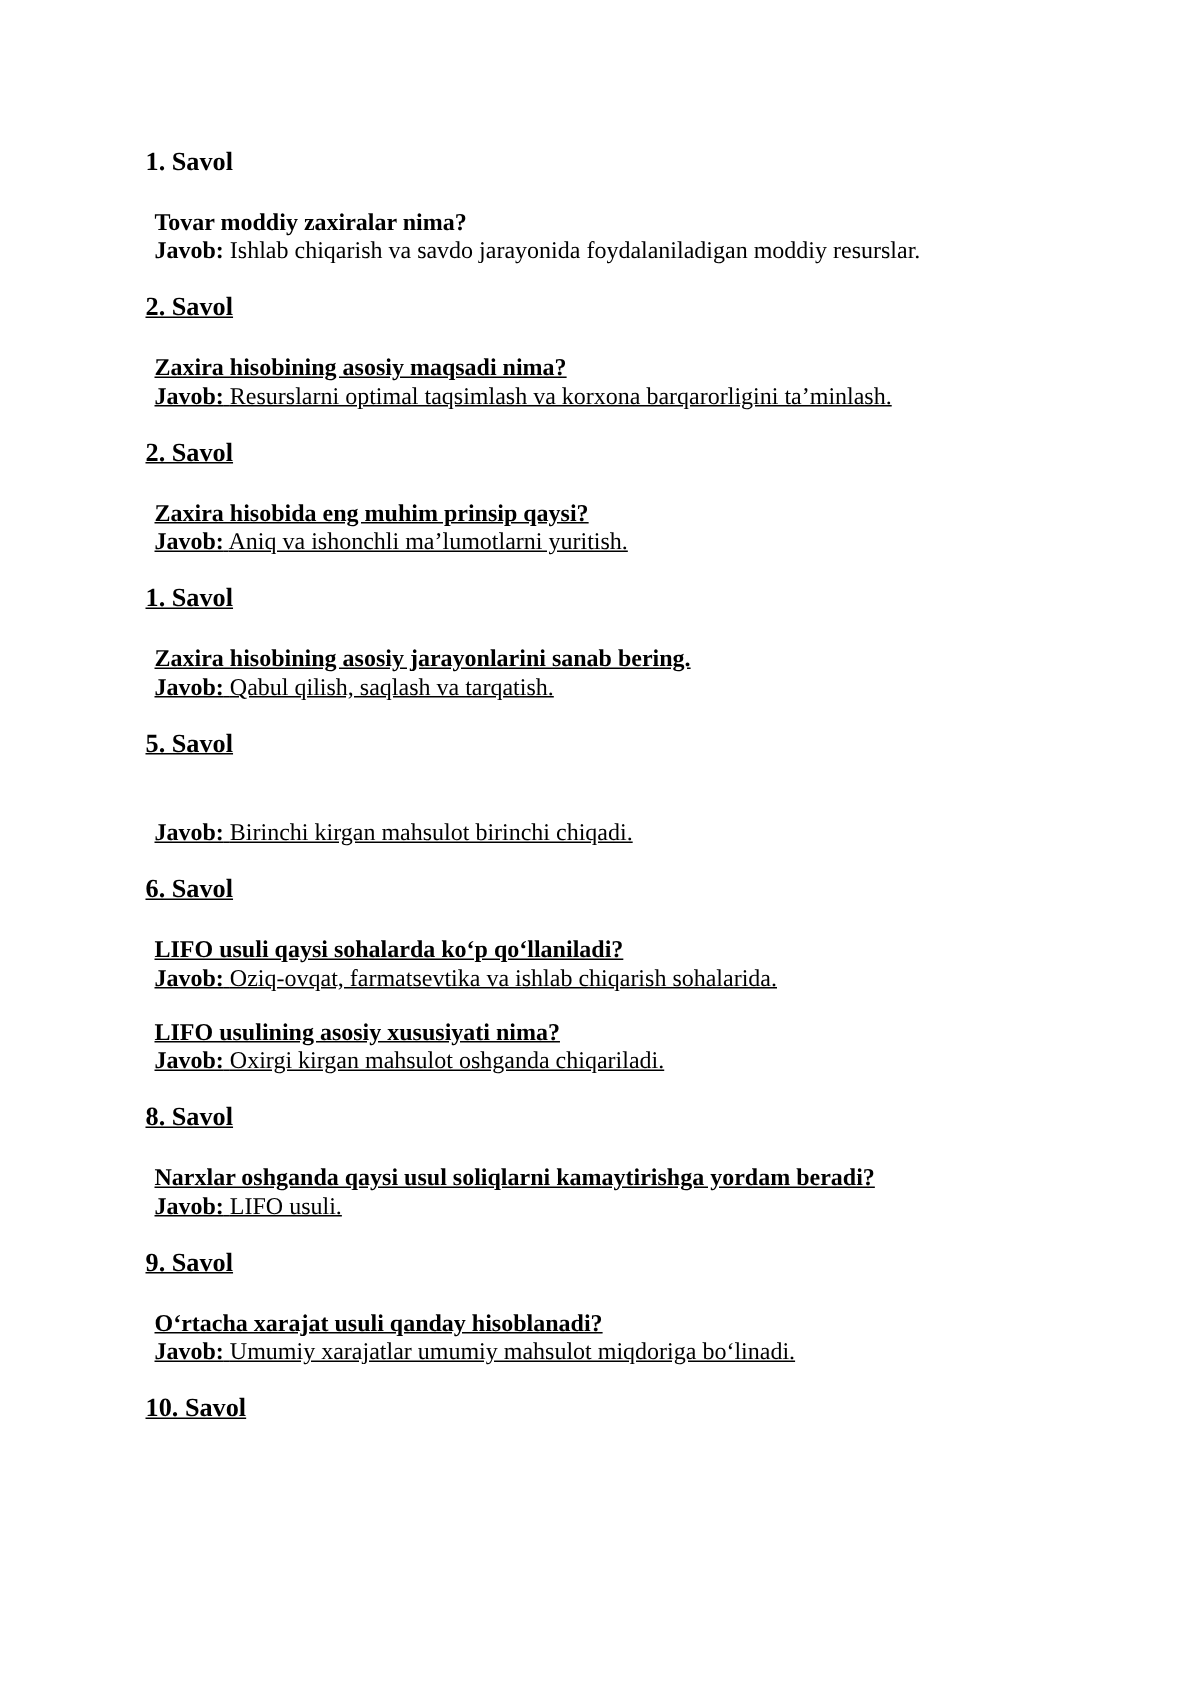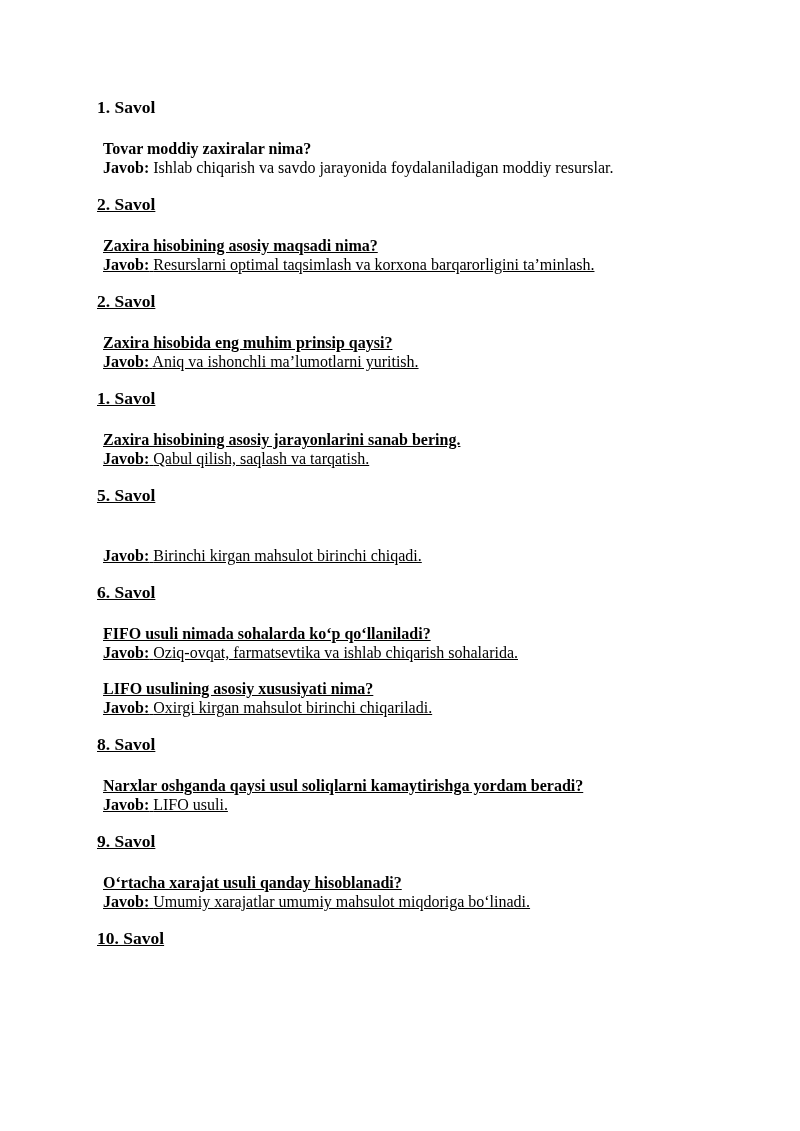--- a/index.html
+++ b/index.html
@@ -70,27 +70,27 @@
   </section>
 
   <section class="qa-block">
     <h3 class="savol-heading">5. Savol</h3>
     <p class="qa-text"><br>
     <strong class="answer-label">Javob:</strong> <span class="answer-text">Birinchi kirgan mahsulot birinchi chiqadi.</span></p>
   </section>
 
   <section class="qa-block">
     <h3 class="savol-heading">6. Savol</h3>
-    <p class="qa-text"><strong class="question">FIFO usuli nimada sohalarda ko‘p qo‘llaniladi?</strong><br>
+    <p class="qa-text"><strong class="question">LIFO usuli qaysi sohalarda ko‘p qo‘llaniladi?</strong><br>
     <strong class="answer-label">Javob:</strong> <span class="answer-text">Oziq-ovqat, farmatsevtika va ishlab chiqarish sohalarida.</span></p>
   </section>
 
   <section class="qa-block">
     <p class="qa-text"><strong class="question">LIFO usulining asosiy xususiyati nima?</strong><br>
-    <strong class="answer-label">Javob:</strong> <span class="answer-text">Oxirgi kirgan mahsulot birinchi chiqariladi.</span></p>
+    <strong class="answer-label">Javob:</strong> <span class="answer-text">Oxirgi kirgan mahsulot oshganda chiqariladi.</span></p>
   </section>
 
   <section class="qa-block">
     <h3 class="savol-heading">8. Savol</h3>
     <p class="qa-text"><strong class="question">Narxlar oshganda qaysi usul soliqlarni kamaytirishga yordam beradi?</strong><br>
     <strong class="answer-label">Javob:</strong> <span class="answer-text">LIFO usuli.</span></p>
   </section>
 
   <section class="qa-block">
     <h3 class="savol-heading">9. Savol</h3>

